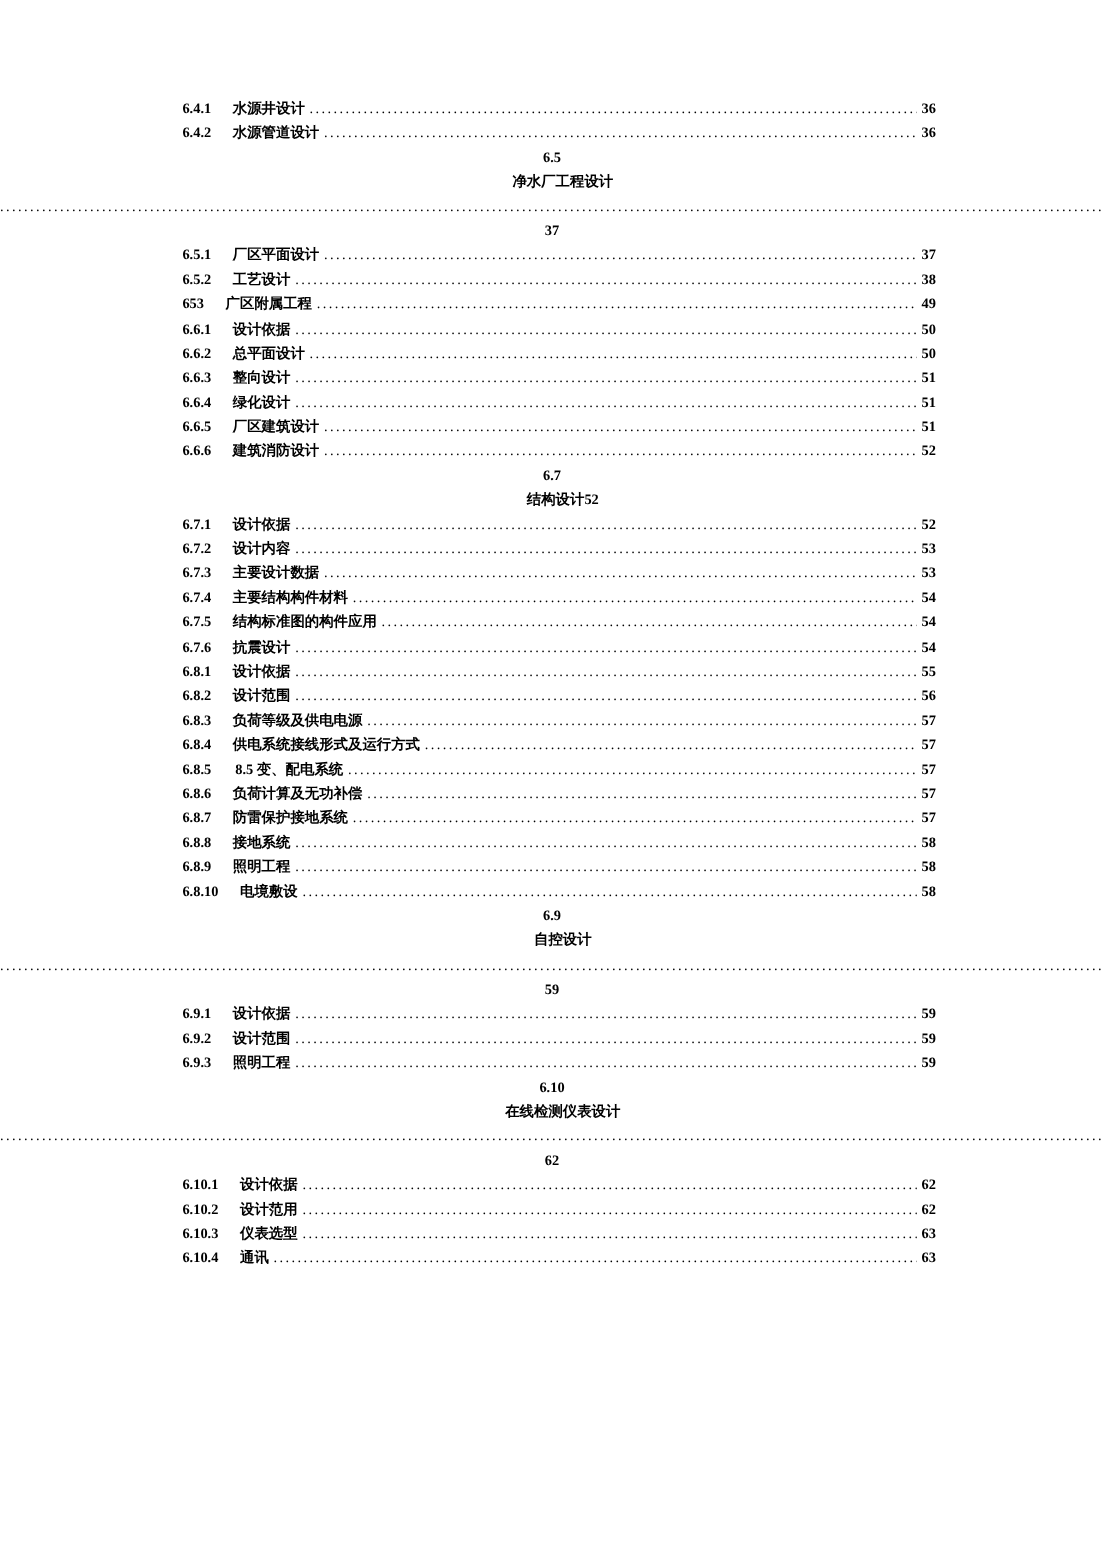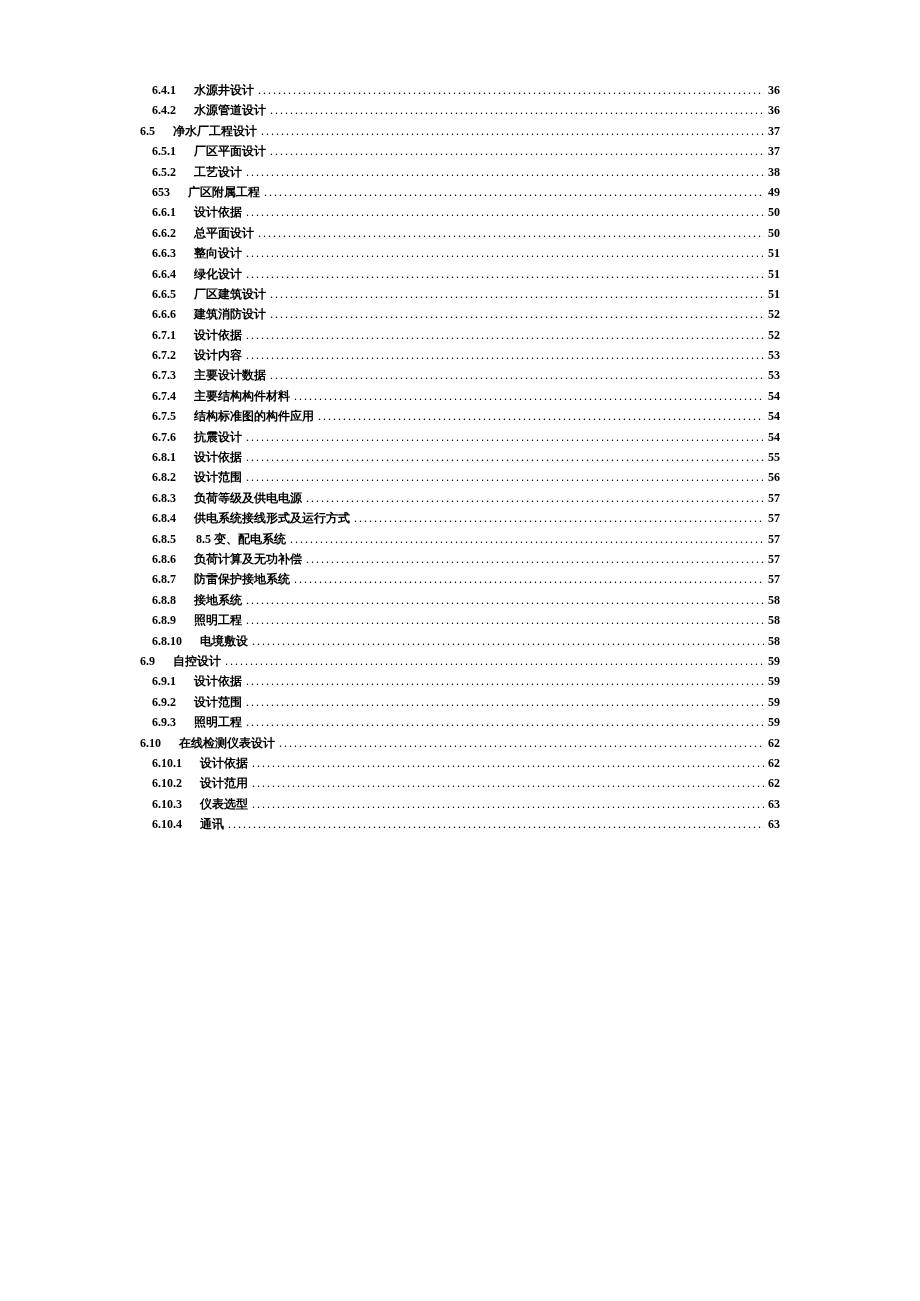--- a/index.html
+++ b/index.html
@@ -38,21 +38,21 @@
       letter-spacing: 2px;
       margin: 0 4px;
       font-weight: normal;
     }
     .toc-dots::after {
       content: "..................................................................................................................................................................................................";
     }
     .toc-page {
       flex-shrink: 0;
     }
-    .indent-1 { padding-left: 0px; }
+    .indent-1 { padding-left: 0px; flex-direction: column; }
     .indent-2 { padding-left: 12px; }
   </style>
 </head>
 <body>
 
 <div class="toc-container" id="toc-root">
     <div class="toc-row indent-2">
       <span class="toc-num">6.4.1</span>
       <span class="toc-title">水源井设计</span>
       <span class="toc-dots"></span>
@@ -117,20 +117,24 @@
       <span class="toc-title">厂区建筑设计</span>
       <span class="toc-dots"></span>
       <span class="toc-page">51</span>
     </div>
     <div class="toc-row indent-2">
       <span class="toc-num">6.6.6</span>
       <span class="toc-title">建筑消防设计</span>
       <span class="toc-dots"></span>
       <span class="toc-page">52</span>
     </div>
+    <div class="toc-row indent-1 no-dots">
+      <span class="toc-num">6.7</span>
+      <span class="toc-title">结构设计52</span>
+    </div>
     <div class="toc-row indent-2">
       <span class="toc-num">6.7.1</span>
       <span class="toc-title">设计依据</span>
       <span class="toc-dots"></span>
       <span class="toc-page">52</span>
     </div>
     <div class="toc-row indent-2">
       <span class="toc-num">6.7.2</span>
       <span class="toc-title">设计内容</span>
       <span class="toc-dots"></span>

